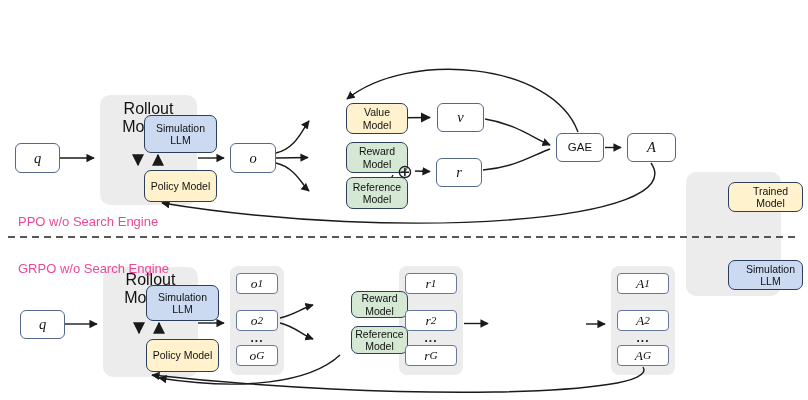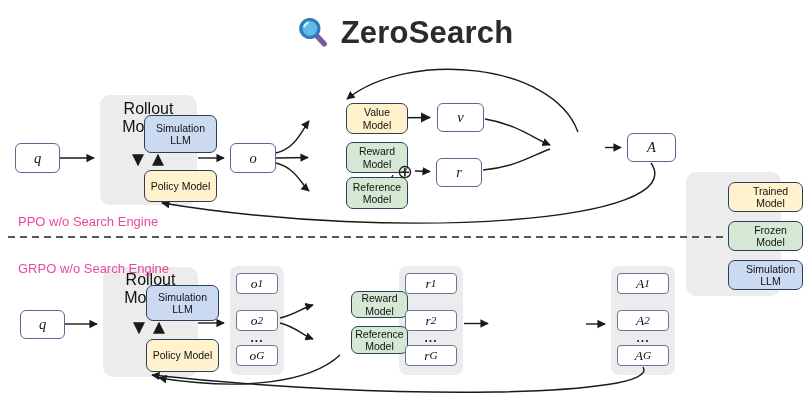--- a/index.html
+++ b/index.html
@@ -46,28 +46,20 @@
   }
   .gae-font{font-size:11.5px;}
   svg.wires{position:absolute; left:0; top:0; z-index:2; pointer-events:none;}
   .legend-item{font-size:10.5px;padding-left:12px;}
 </style>
 </head>
 <body>
 
 <div class="stage">
 
-  <div class="title-row">
-    <svg width="36" height="36" viewBox="0 0 40 40">
-      <line x1="24" y1="23" x2="32.5" y2="32" stroke="#7c59a4" stroke-width="6" stroke-linecap="round"></line>
-      <circle cx="16.5" cy="15" r="10" fill="#63bce8" stroke="#2e7cb8" stroke-width="3.6"></circle>
-      <path d="M10.5,12.5 A7,7 0 0 1 14,8.6" fill="none" stroke="#dff2fb" stroke-width="2.4" stroke-linecap="round"></path>
-    </svg>
-    <div class="title-text">ZeroSearch</div>
-  </div>
 
   <svg class="wires" width="808" height="400" viewBox="0 0 808 400">
     <defs>
       <marker id="ah" markerWidth="7" markerHeight="7" refX="5.4" refY="3" orient="auto">
         <path d="M0,0 L6,3 L0,6 Z" fill="#1a1a1a"></path>
       </marker>
     </defs>
 
     <line x1="8" y1="237" x2="800" y2="237" stroke="#222" stroke-width="1.6" stroke-dasharray="7 5"></line>
 
@@ -114,20 +106,21 @@
   <div class="node math" style="left:230px;top:143px;width:46px;height:30px;">o</div>
 
   <div class="node model fill-trained" style="left:314px;top:103px;width:62px;height:31px;">Value Model</div>
   <div class="node model fill-frozen" style="left:314px;top:142px;width:62px;height:31px;">Reward Model</div>
   <div class="node model fill-frozen" style="left:314px;top:177px;width:62px;height:32px;">Reference Model</div>
 
   <div class="plus-glyph" style="left:395px;top:161px;width:20px;height:20px;">⊕</div>
 
   <div class="node math" style="left:437px;top:103px;width:47px;height:29px;">v</div>
   <div class="node math" style="left:436px;top:158px;width:46px;height:29px;">r</div>
+  <div class="node gae-font" style="left:556px;top:133px;width:48px;height:29px;">GAE</div>
   <div class="node math" style="left:627px;top:133px;width:49px;height:29px;">A</div>
 
   <div class="seclabel" style="left:18px;top:214px;">PPO w/o Search Engine</div>
 
   <div class="seclabel" style="left:18px;top:245px;margin-top:16px;">GRPO w/o Search Engine</div>
 
   <div class="container" style="left:103px;top:267px;width:95px;height:110px;"></div>
   <div class="rollout-title" style="left:103px;top:271px;width:95px;">Rollout Module</div>
   <div class="node model fill-sim" style="left:114px;top:285px;width:73px;height:36px;">Simulation LLM</div>
   <div class="node model fill-trained" style="left:114px;top:339px;width:73px;height:33px;">Policy Model</div>
@@ -178,16 +171,15 @@
       <sub>2</sub>
     </div>
   <div class="dots" style="left:617px;top:331px;width:52px;height:13px;">...</div>
   <div class="node stackbox" style="left:617px;top:345px;width:52px;height:21px;">
       <span>A</span>
       <sub>G</sub>
     </div>
 
   <div class="container" style="left:686px;top:172px;width:95px;height:124px;"></div>
   <div class="node model fill-trained legend-item" style="left:696px;top:182px;width:75px;height:30px;">Trained Model</div>
-  <div class="node model fill-frozen legend-item" style="left:696px;top:221px;width:75px;height:30px;">Frozen Model</div>
   <div class="node model fill-sim legend-item" style="left:696px;top:260px;width:75px;height:30px;">Simulation LLM</div>
 
 </div>
 
 </body></html>

